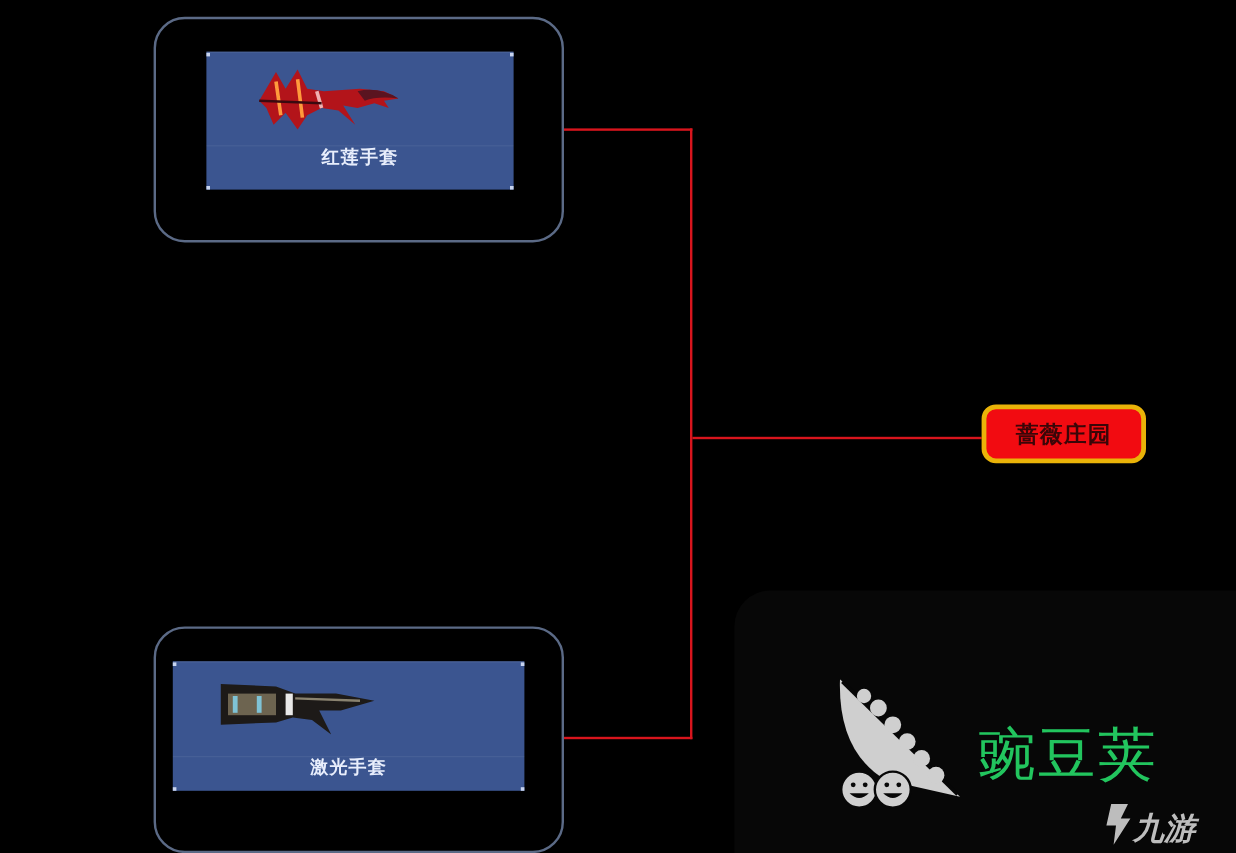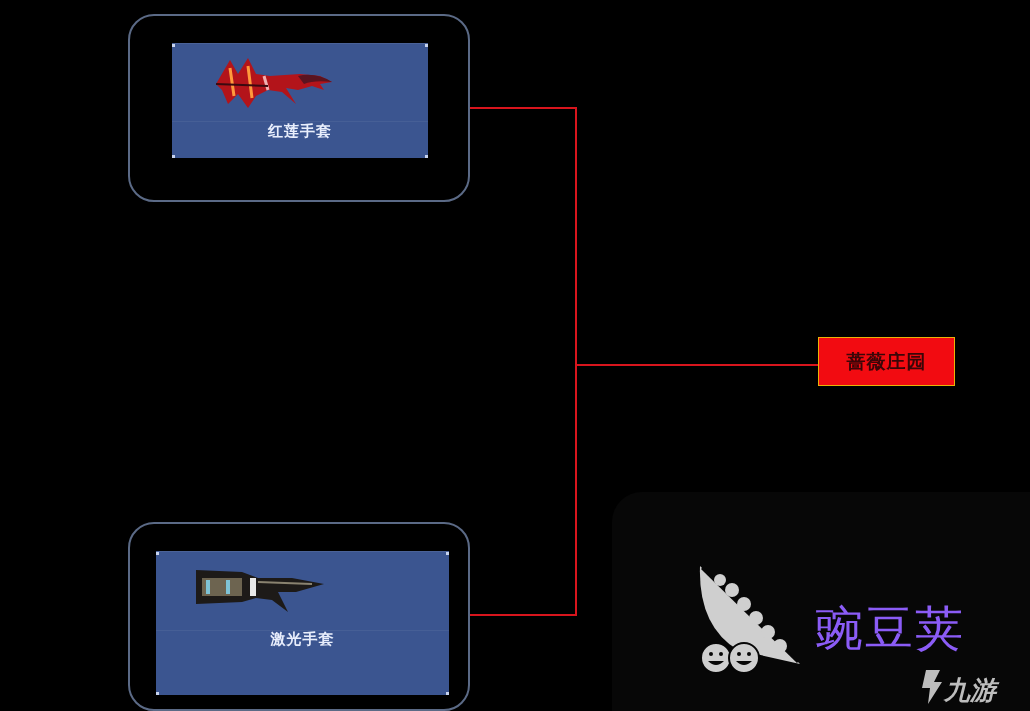--- a/index.html
+++ b/index.html
@@ -18,33 +18,33 @@
     .corner-dot { position: absolute; width: 3px; height: 3px; background: #c8d4ef; }
     .card-divider { position: absolute; left: 0; right: 0; height: 1px; background: rgba(255,255,255,0.06); }
     .item-label {
       position: absolute; left: 0; right: 0; text-align: center; color: #e8eefc;
       font-size: 15px; font-weight: bold; letter-spacing: 1px;
     }
     .item-art { position: absolute; }
     .connector { position: absolute; background: #d8151d; }
     .target-node {
       position: absolute; left: 818px; top: 337px; width: 137px; height: 49px;
-      background: #f20b11; border-radius: 0; box-sizing: border-box;
-      border: 1px solid #eab308;
+      background: #f20b11; border-radius: 12px; box-sizing: border-box;
+      border: 4px solid #eab308;
       display: flex; align-items: center; justify-content: center;
     }
     .target-label {
       color: #3a0608; font-family: "DejaVu Serif", serif; font-size: 19px; font-weight: bold; letter-spacing: 1px;
     }
     .watermark-panel {
       position: absolute; left: 612px; top: 492px; width: 418px; height: 219px;
       background: #070707; border-radius: 30px 0 0 0;
     }
     .watermark-text {
-      position: absolute; left: 815px; top: 597px; color: #8b5cf6;
+      position: absolute; left: 815px; top: 597px; color: #22c55e;
       font-size: 48px; letter-spacing: 2px; font-family: "DejaVu Sans", sans-serif;
     }
     .watermark-sub {
       position: absolute; left: 944px; top: 673px; color: #bdbdbd; font-size: 26px; font-weight: bold; font-style: italic;
     }
   </style>
 </head>
 <body>
 
 <div class="node-frame" style="left:128px; top:14px; width:342px; height:188px;"></div>
@@ -58,21 +58,21 @@
     <path d="M8 32 L22 8 L30 22 L40 6 L48 22 L62 24 L92 22 L112 24 L124 30 L112 32 L116 38 L104 34 L90 38 L78 36 L88 52 L74 40 L60 38 L48 44 L40 56 L30 42 L20 52 L14 38 Z" fill="#b3141a"></path>
     <path d="M22 16 L26 44 M40 14 L44 46" stroke="#ff9a3c" stroke-width="3"></path>
     <path d="M56 24 L60 38" stroke="#f0b0b0" stroke-width="3"></path>
     <path d="M8 32 L60 34" stroke="#3a0a10" stroke-width="2"></path>
     <path d="M90 24 Q108 20 124 30 Q106 28 96 32" fill="#5a1420"></path>
   </svg>
   <div class="item-label" style="top:78px;">红莲手套</div>
 </div>
 
 <div class="node-frame" style="left:128px; top:522px; width:342px; height:189px;"></div>
-<div class="item-card" style="left:156px; top:551px; width:293px; height:144px;">
+<div class="item-card" style="left:144px; top:551px; width:293px; height:108px;">
   <div class="corner-dot" style="left:0; top:0;"></div>
   <div class="corner-dot" style="right:0; top:0;"></div>
   <div class="corner-dot" style="left:0; bottom:0;"></div>
   <div class="corner-dot" style="right:0; bottom:0;"></div>
   <div class="card-divider" style="top:78px;"></div>
   <svg class="item-art" style="left:36px; top:10px;" width="140" height="60" viewBox="0 0 140 60">
     <path d="M4 8 L50 10 L66 16 L100 16 L132 22 L104 30 L86 30 L96 50 L80 38 L64 36 L50 40 L4 42 Z" fill="#1d1a18"></path>
     <rect x="10" y="16" width="40" height="18" fill="#6d6450"></rect>
     <rect x="14" y="18" width="4" height="14" fill="#7fc3d6"></rect>
     <rect x="34" y="18" width="4" height="14" fill="#7fc3d6"></rect>

